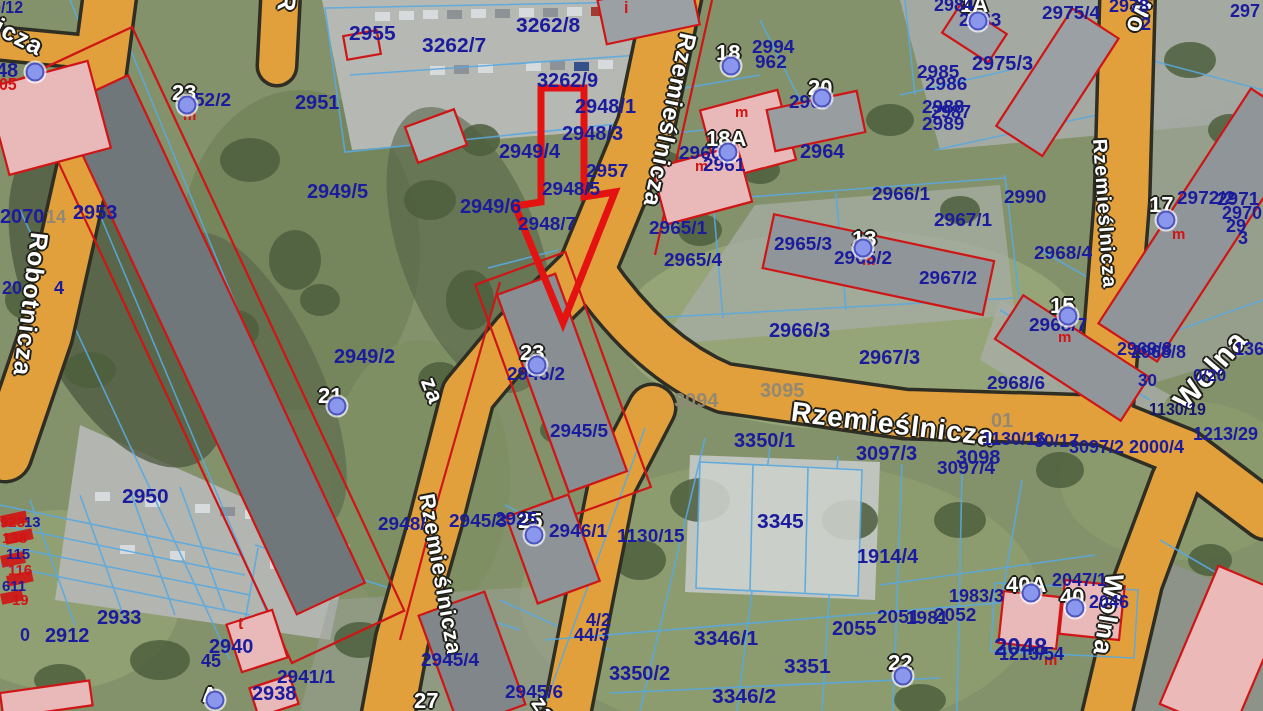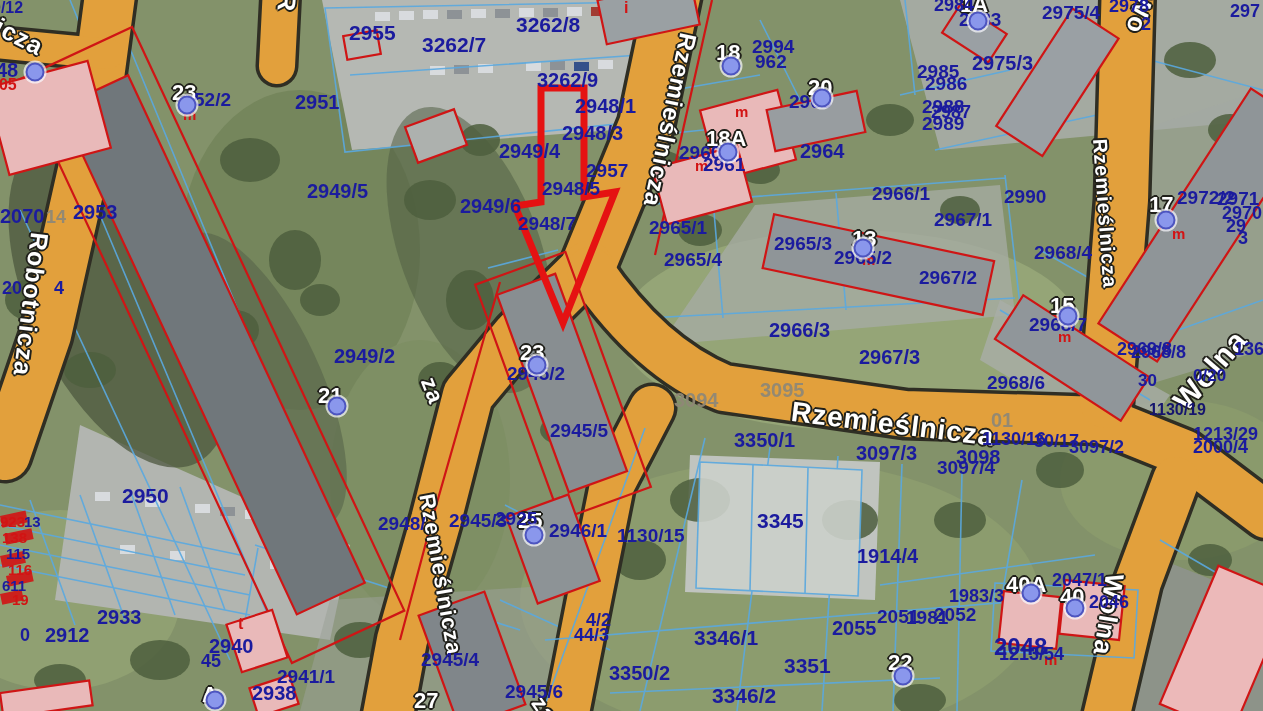--- a/index.html
+++ b/index.html
@@ -311,21 +311,21 @@
       <div class="lbl k-p" style="left: 1226px; top: 217px;">29</div>
       <div class="lbl k-p" style="left: 1238px; top: 229px;">3</div>
       <div class="lbl k-p" style="left: 1117px; top: 340px;">2969/8</div>
       <div class="lbl k-p" style="left: 1131px; top: 343px;">2968/8</div>
       <div class="lbl k-p" style="left: 1234px; top: 340px;">136</div>
       <div class="lbl k-p" style="left: 1138px; top: 372px; font-size: 17px;">30</div>
       <div class="lbl k-p" style="left: 1193px; top: 367px; font-size: 17px;">0/20</div>
       <div class="lbl k-p" style="left: 982px; top: 430px;">1130/16</div>
       <div class="lbl k-p" style="left: 1034px; top: 432px;">30/17</div>
       <div class="lbl k-p" style="left: 1069px; top: 438px;">3097/2</div>
-      <div class="lbl k-p" style="left: 1193px; top: 438px;">2000/4</div>
+      <div class="lbl k-p" style="left: 1129px; top: 438px;">2000/4</div>
       <div class="lbl k-p" style="left: 1193px; top: 425px;">1213/29</div>
       <div class="lbl k-d" style="left: 1149px; top: 402px;">1130/19</div>
       <div class="lbl k-p" style="left: 769px; top: 320px; font-size: 20px;">2966/3</div>
       <div class="lbl k-p" style="left: 859px; top: 347px; font-size: 20px;">2967/3</div>
       <div class="lbl k-p" style="left: 987px; top: 373px; font-size: 19px;">2968/6</div>
       <div class="lbl k-p" style="left: 1029px; top: 315px; font-size: 19px;">2968/7</div>
       <div class="lbl k-p" style="left: 734px; top: 430px; font-size: 20px;">3350/1</div>
       <div class="lbl k-p" style="left: 856px; top: 443px; font-size: 20px;">3097/3</div>
       <div class="lbl k-p" style="left: 956px; top: 447px; font-size: 20px;">3098</div>
       <div class="lbl k-p" style="left: 937px; top: 458px; font-size: 19px;">3097/4</div>

